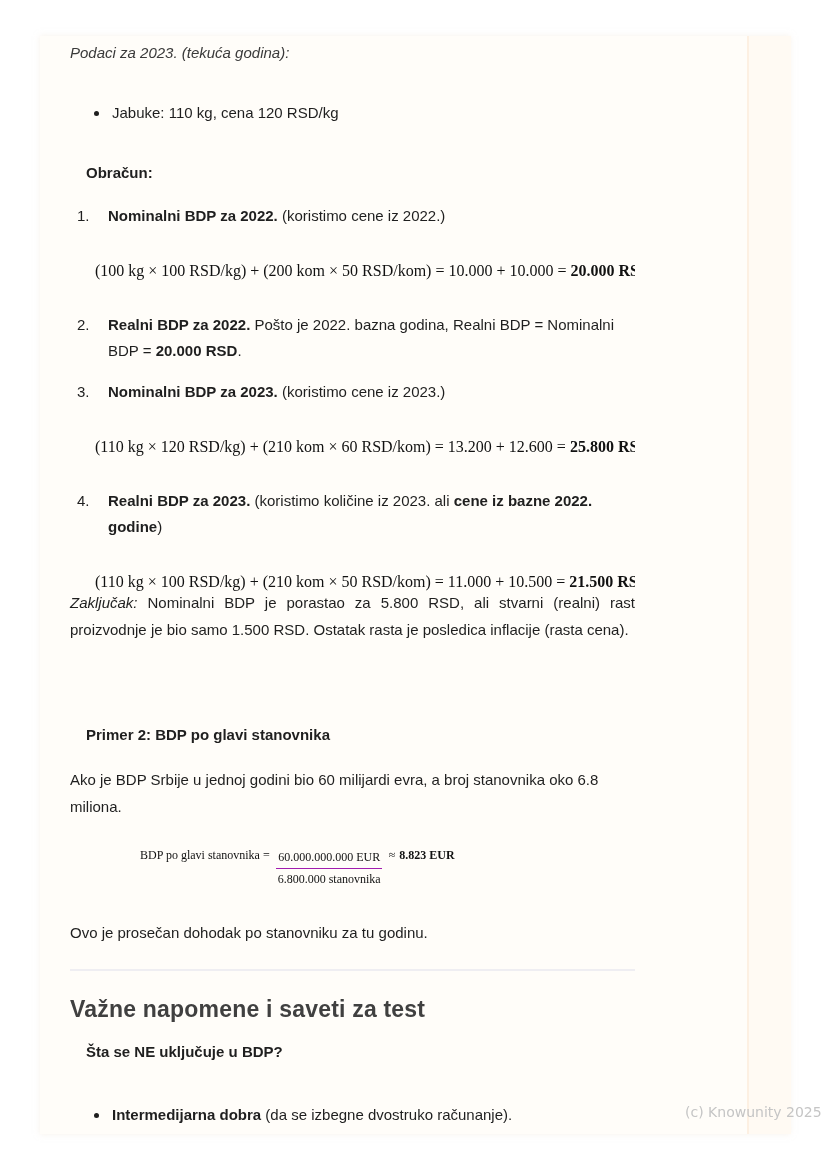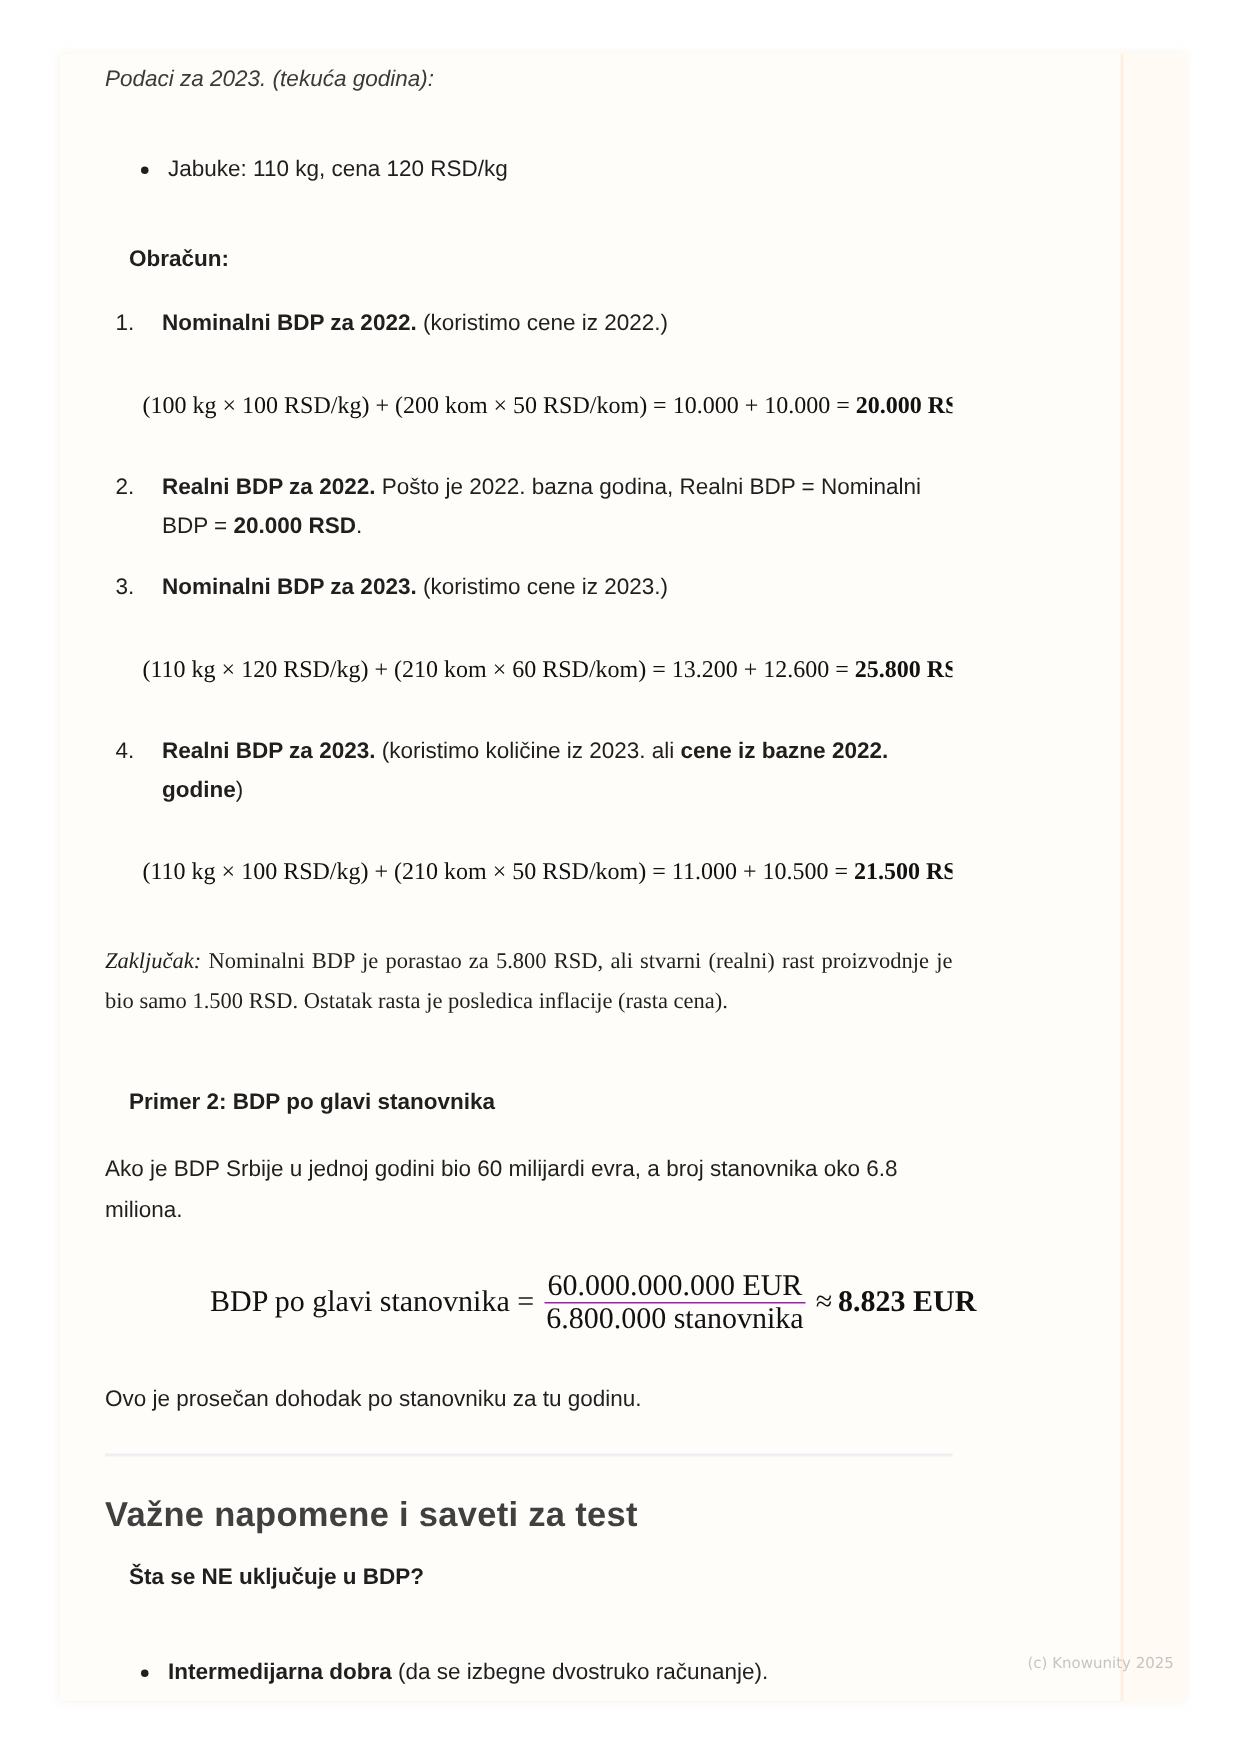--- a/index.html
+++ b/index.html
@@ -105,24 +105,23 @@
       left: 0;
       width: 565px;
       text-align: justify;
       line-height: 27px;
     }
     .frac-block {
       position: absolute;
       left: 70px;
       top: 848px;
       font-family: "Liberation Serif", "DejaVu Serif", serif;
-      font-size: 20px;
+      font-size: 12px;
       color: #111;
       display: flex;
-      align-items: center;
       gap: 4px;
     }
     .frac {
       display: inline-flex;
       flex-direction: column;
       align-items: center;
       margin: 0 2px;
     }
     .frac .numr {
       border-bottom: 1px solid #a21caf;
@@ -147,21 +146,21 @@
       top: 996px;
       font-size: 23px;
       font-weight: bold;
       color: #404040;
       letter-spacing: 0.2px;
     }
     .watermark {
       position: absolute;
       left: 685px;
       top: 1104px;
-      font-size: 10px;
+      font-size: 14px;
       color: #c5c5c5;
       font-family: "DejaVu Sans", sans-serif;
     }
   </style>
 </head>
 <body>
 
 <div class="page"></div>
 <div class="side-strip"></div>
 
@@ -205,21 +204,21 @@
   <div class="step" style="top:452px;">
     <span class="num">4.</span>
     <div class="body">
       <b>Realni BDP za 2023.</b><span> (koristimo količine iz 2023. ali </span><b>cene iz bazne 2022. godine</b><span>)</span>
     </div>
   </div>
   <div class="formula" style="top:533px;">
     <span>(110 kg × 100 RSD/kg) + (210 kom × 50 RSD/kom) = 11.000 + 10.500 = </span><b>21.500 RSD</b>
   </div>
 
-  <p class="justify" style="top:592px;font-family:Liberation Serif, serif;">
+  <p class="justify" style="top:553px;">
     <i>Zaključak:</i><span> Nominalni BDP je porastao za 5.800 RSD, ali stvarni (realni) rast proizvodnje je bio samo 1.500 RSD. Ostatak rasta je posledica inflacije (rasta cena).</span>
   </p>
 
   <p class="label-strong" style="top:686px;">Primer 2: BDP po glavi stanovnika</p>
   <p class="justify" style="top:730px; text-align:left;">Ako je BDP Srbije u jednoj godini bio 60 milijardi evra, a broj stanovnika oko 6.8 miliona.</p>
 
   <p style="position:absolute; top:884px;">Ovo je prosečan dohodak po stanovniku za tu godinu.</p>
 
   <p class="label-strong" style="top:1003px;">Šta se NE uključuje u BDP?</p>
 

